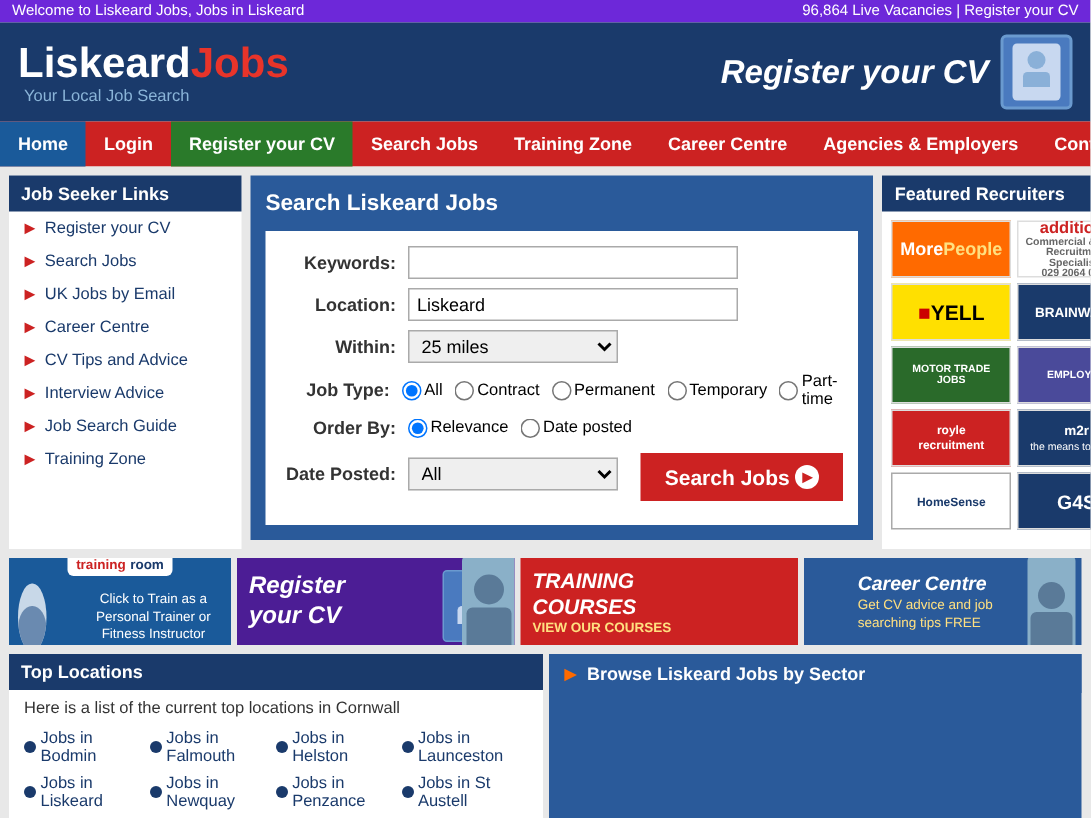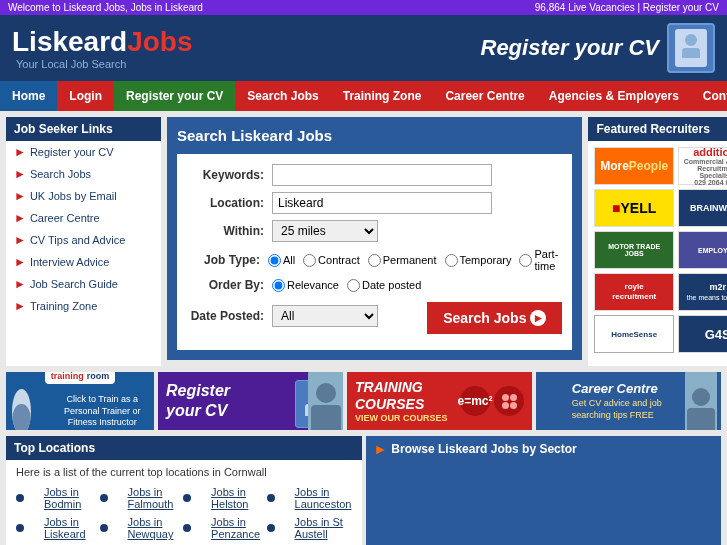--- a/index.html
+++ b/index.html
@@ -39,21 +39,21 @@
     .sidebar-link { color: #1a3a6b; font-size: 11px; text-decoration: none; }
 
     
     .main-search { flex: 1; padding: 6px; }
     .search-box { background: #2a5a9a; padding: 10px; margin-bottom: 6px; }
     .search-box-title { color: #fff; font-size: 15px; font-weight: bold; margin-bottom: 10px; }
     .search-form { background: #fff; padding: 10px; }
     .form-row { display: flex; align-items: center; margin-bottom: 6px; }
     .form-label { width: 85px; color: #333; font-size: 12px; font-weight: bold; text-align: right; padding-right: 8px; }
     .form-input { border: 1px solid #aaa; padding: 3px 5px; font-size: 12px; width: 220px; height: 22px; }
-    .form-select { border: 1px solid #aaa; padding: 2px 4px; font-size: 12px; width: 106px; height: 22px; }
+    .form-select { border: 1px solid #aaa; padding: 2px 4px; font-size: 12px; width: 140px; height: 22px; }
     .radio-group { display: flex; align-items: center; gap: 8px; font-size: 11px; }
     .radio-item { display: flex; align-items: center; gap: 2px; }
     .search-btn { background: #cc2222; color: #fff; border: none; padding: 8px 16px; font-size: 14px; font-weight: bold; cursor: pointer; display: flex; align-items: center; gap: 4px; margin-top: 4px; }
     .arrow-circle { background: #fff; color: #cc2222; border-radius: 50%; width: 16px; height: 16px; display: flex; align-items: center; justify-content: center; font-size: 12px; font-weight: bold; }
 
     
     .featured { width: 175px; min-width: 175px; margin: 6px 6px 6px 0; background: #fff; }
     .featured-title { background: #1a3a6b; color: #fff; font-size: 12px; font-weight: bold; padding: 5px 8px; }
     .recruiter-grid { display: grid; grid-template-columns: 1fr 1fr; gap: 4px; padding: 6px; }
     .recruiter-logo { border: 1px solid #ddd; padding: 4px; display: flex; align-items: center; justify-content: center; height: 38px; font-size: 10px; font-weight: bold; cursor: pointer; }
@@ -83,21 +83,21 @@
     .bottom-row { display: flex; gap: 4px; margin: 0 6px 6px 6px; }
     .bottom-left { flex: 1; background: #fff; padding: 0; }
     .bottom-right { flex: 1; background: #2a5a9a; padding: 0; }
     .section-title-blue { background: #1a3a6b; color: #fff; font-size: 12px; font-weight: bold; padding: 5px 8px; }
     .section-title-mid { background: #2a5a9a; color: #fff; font-size: 12px; font-weight: bold; padding: 5px 8px; display: flex; align-items: center; gap: 4px; }
     .section-body { padding: 6px 10px; }
     .section-desc { color: #333; font-size: 11px; margin-bottom: 6px; }
     .locations-grid { display: grid; grid-template-columns: 1fr 1fr 1fr 1fr; gap: 2px 0; }
     .location-item { display: flex; align-items: center; gap: 3px; padding: 2px 0; }
     .bullet-blue { width: 8px; height: 8px; background: #1a3a6b; border-radius: 50%; flex-shrink: 0; }
-    .location-link { color: #1a3a6b; font-size: 11px; text-decoration: underline; cursor: pointer; margin-left: 17px; }
+    .location-link { color: #1a3a6b; font-size: 11px; cursor: pointer; }
     .arrow-icon { color: #ff6a00; font-size: 14px; }
   </style>
 </head>
 <body>
 
 <div class="top-bar">
   <span>Welcome to Liskeard Jobs, Jobs in Liskeard</span>
   <span>96,864 Live Vacancies | Register your CV</span>
 </div>
 
@@ -293,31 +293,20 @@
       <div style="width:20px;height:20px;background:#5a7a98;border-radius:50%;margin-bottom:2px;"></div>
       <div style="width:30px;height:25px;background:#5a7a98;border-radius:4px 4px 0 0;"></div>
     </div>
   </div>
   <div class="banner-item banner-courses">
     <div style="padding:8px;display:flex;flex-direction:column;align-items:flex-start;gap:1px;width:100%;">
       <div style="font-size:14px;font-weight:bold;color:#fff;font-style:italic;">TRAINING</div>
       <div style="font-size:14px;font-weight:bold;color:#fff;font-style:italic;">COURSES</div>
       <div style="font-size:9px;color:#ffe080;font-weight:bold;">VIEW OUR COURSES</div>
     </div>
-    <div style="display:flex;gap:4px;position:absolute;right:8px;">
-      <div style="width:30px;height:30px;background:#aa1111;border-radius:50%;display:flex;align-items:center;justify-content:center;color:#fff;font-size:12px;font-weight:bold;">e=mc²</div>
-      <div style="width:30px;height:30px;background:#aa1111;border-radius:50%;display:flex;align-items:center;justify-content:center;">
-        <div style="display:grid;grid-template-columns:1fr 1fr;gap:1px;">
-          <div style="width:7px;height:7px;background:#ffa0a0;border-radius:50%;"></div>
-          <div style="width:7px;height:7px;background:#ffa0a0;border-radius:50%;"></div>
-          <div style="width:7px;height:7px;background:#ffa0a0;border-radius:50%;"></div>
-          <div style="width:7px;height:7px;background:#ffa0a0;border-radius:50%;"></div>
-        </div>
-      </div>
-    </div>
   </div>
   <div class="banner-item banner-career" style="background:#2a5a9a;">
     <div style="padding:8px;display:flex;flex-direction:column;align-items:flex-start;gap:2px;width:70%;">
       <div style="font-size:13px;font-weight:bold;color:#fff;font-style:italic;line-height:1.2;">Career Centre</div>
       <div style="font-size:9px;color:#ffe080;line-height:1.3;">Get CV advice and job searching tips FREE</div>
     </div>
     <div style="position:absolute;right:4px;bottom:0;width:32px;height:60px;background:#8ab0c8;border-radius:4px 4px 0 0;overflow:hidden;display:flex;flex-direction:column;align-items:center;justify-content:flex-end;">
       <div style="width:18px;height:18px;background:#5a7a98;border-radius:50%;margin-bottom:2px;"></div>
       <div style="width:28px;height:22px;background:#5a7a98;border-radius:4px 4px 0 0;"></div>
     </div>

